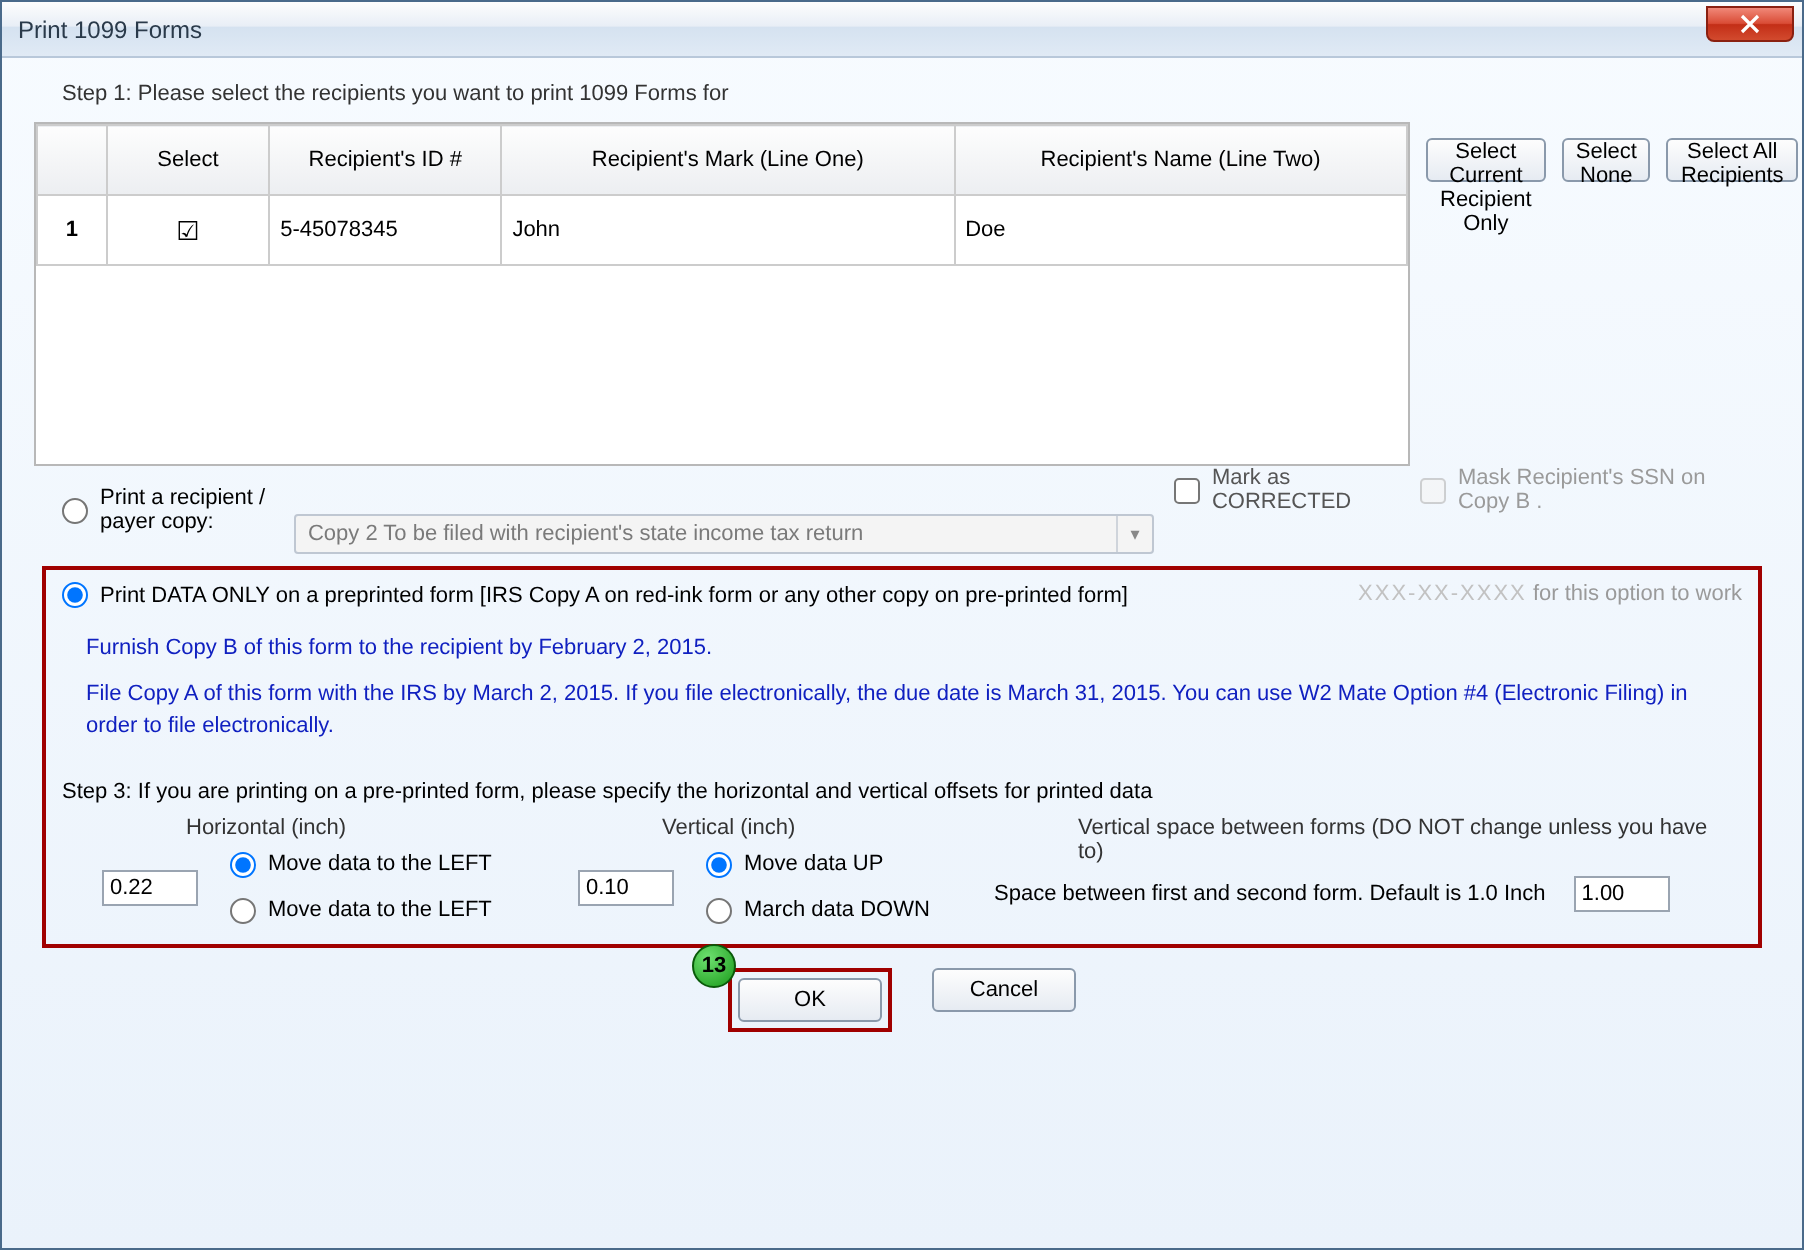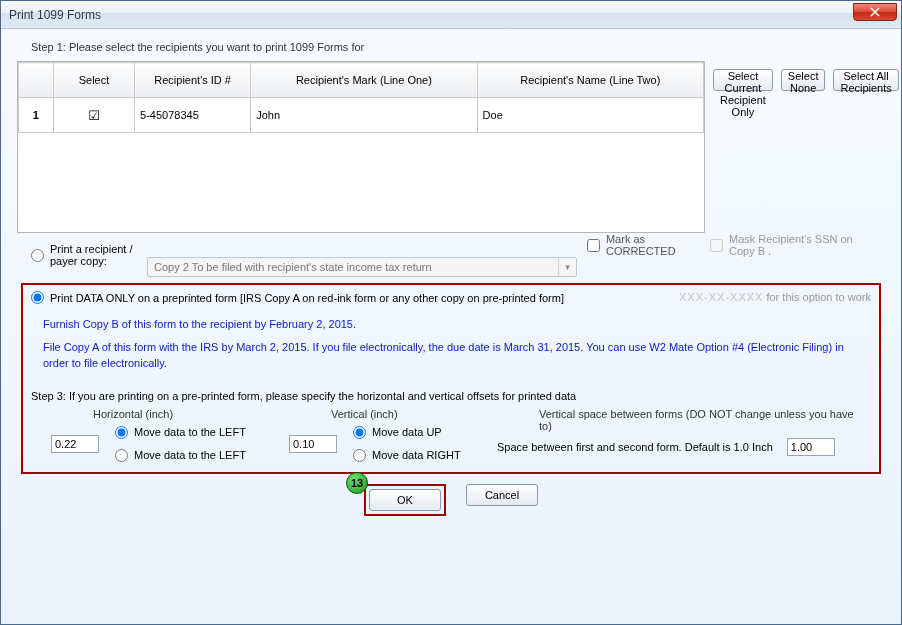--- a/index.html
+++ b/index.html
@@ -304,21 +304,21 @@
             <div class="legend">Vertical (inch)</div>
             <div class="offset-body">
               <input class="num-input" value="0.10" style="">
               <div class="radios-col">
                 <label class="radio-row">
                   <input type="radio" name="vdir" checked="" style="">
                   <span>Move data UP</span>
                 </label>
                 <label class="radio-row">
                   <input type="radio" name="vdir" style="">
-                  <span>Move data RIGHT</span>
+                  <span>March data DOWN</span>
                 </label>
               </div>
             </div>
           </div>
 
           <div class="fieldset vert-space">
             <div class="legend">Vertical space between forms (DO NOT change unless you have to)</div>
             <div class="row2">
               <span>Space between first and second form. Default is 1.0 Inch</span>
               <input class="num-input" value="1.00" style="">

